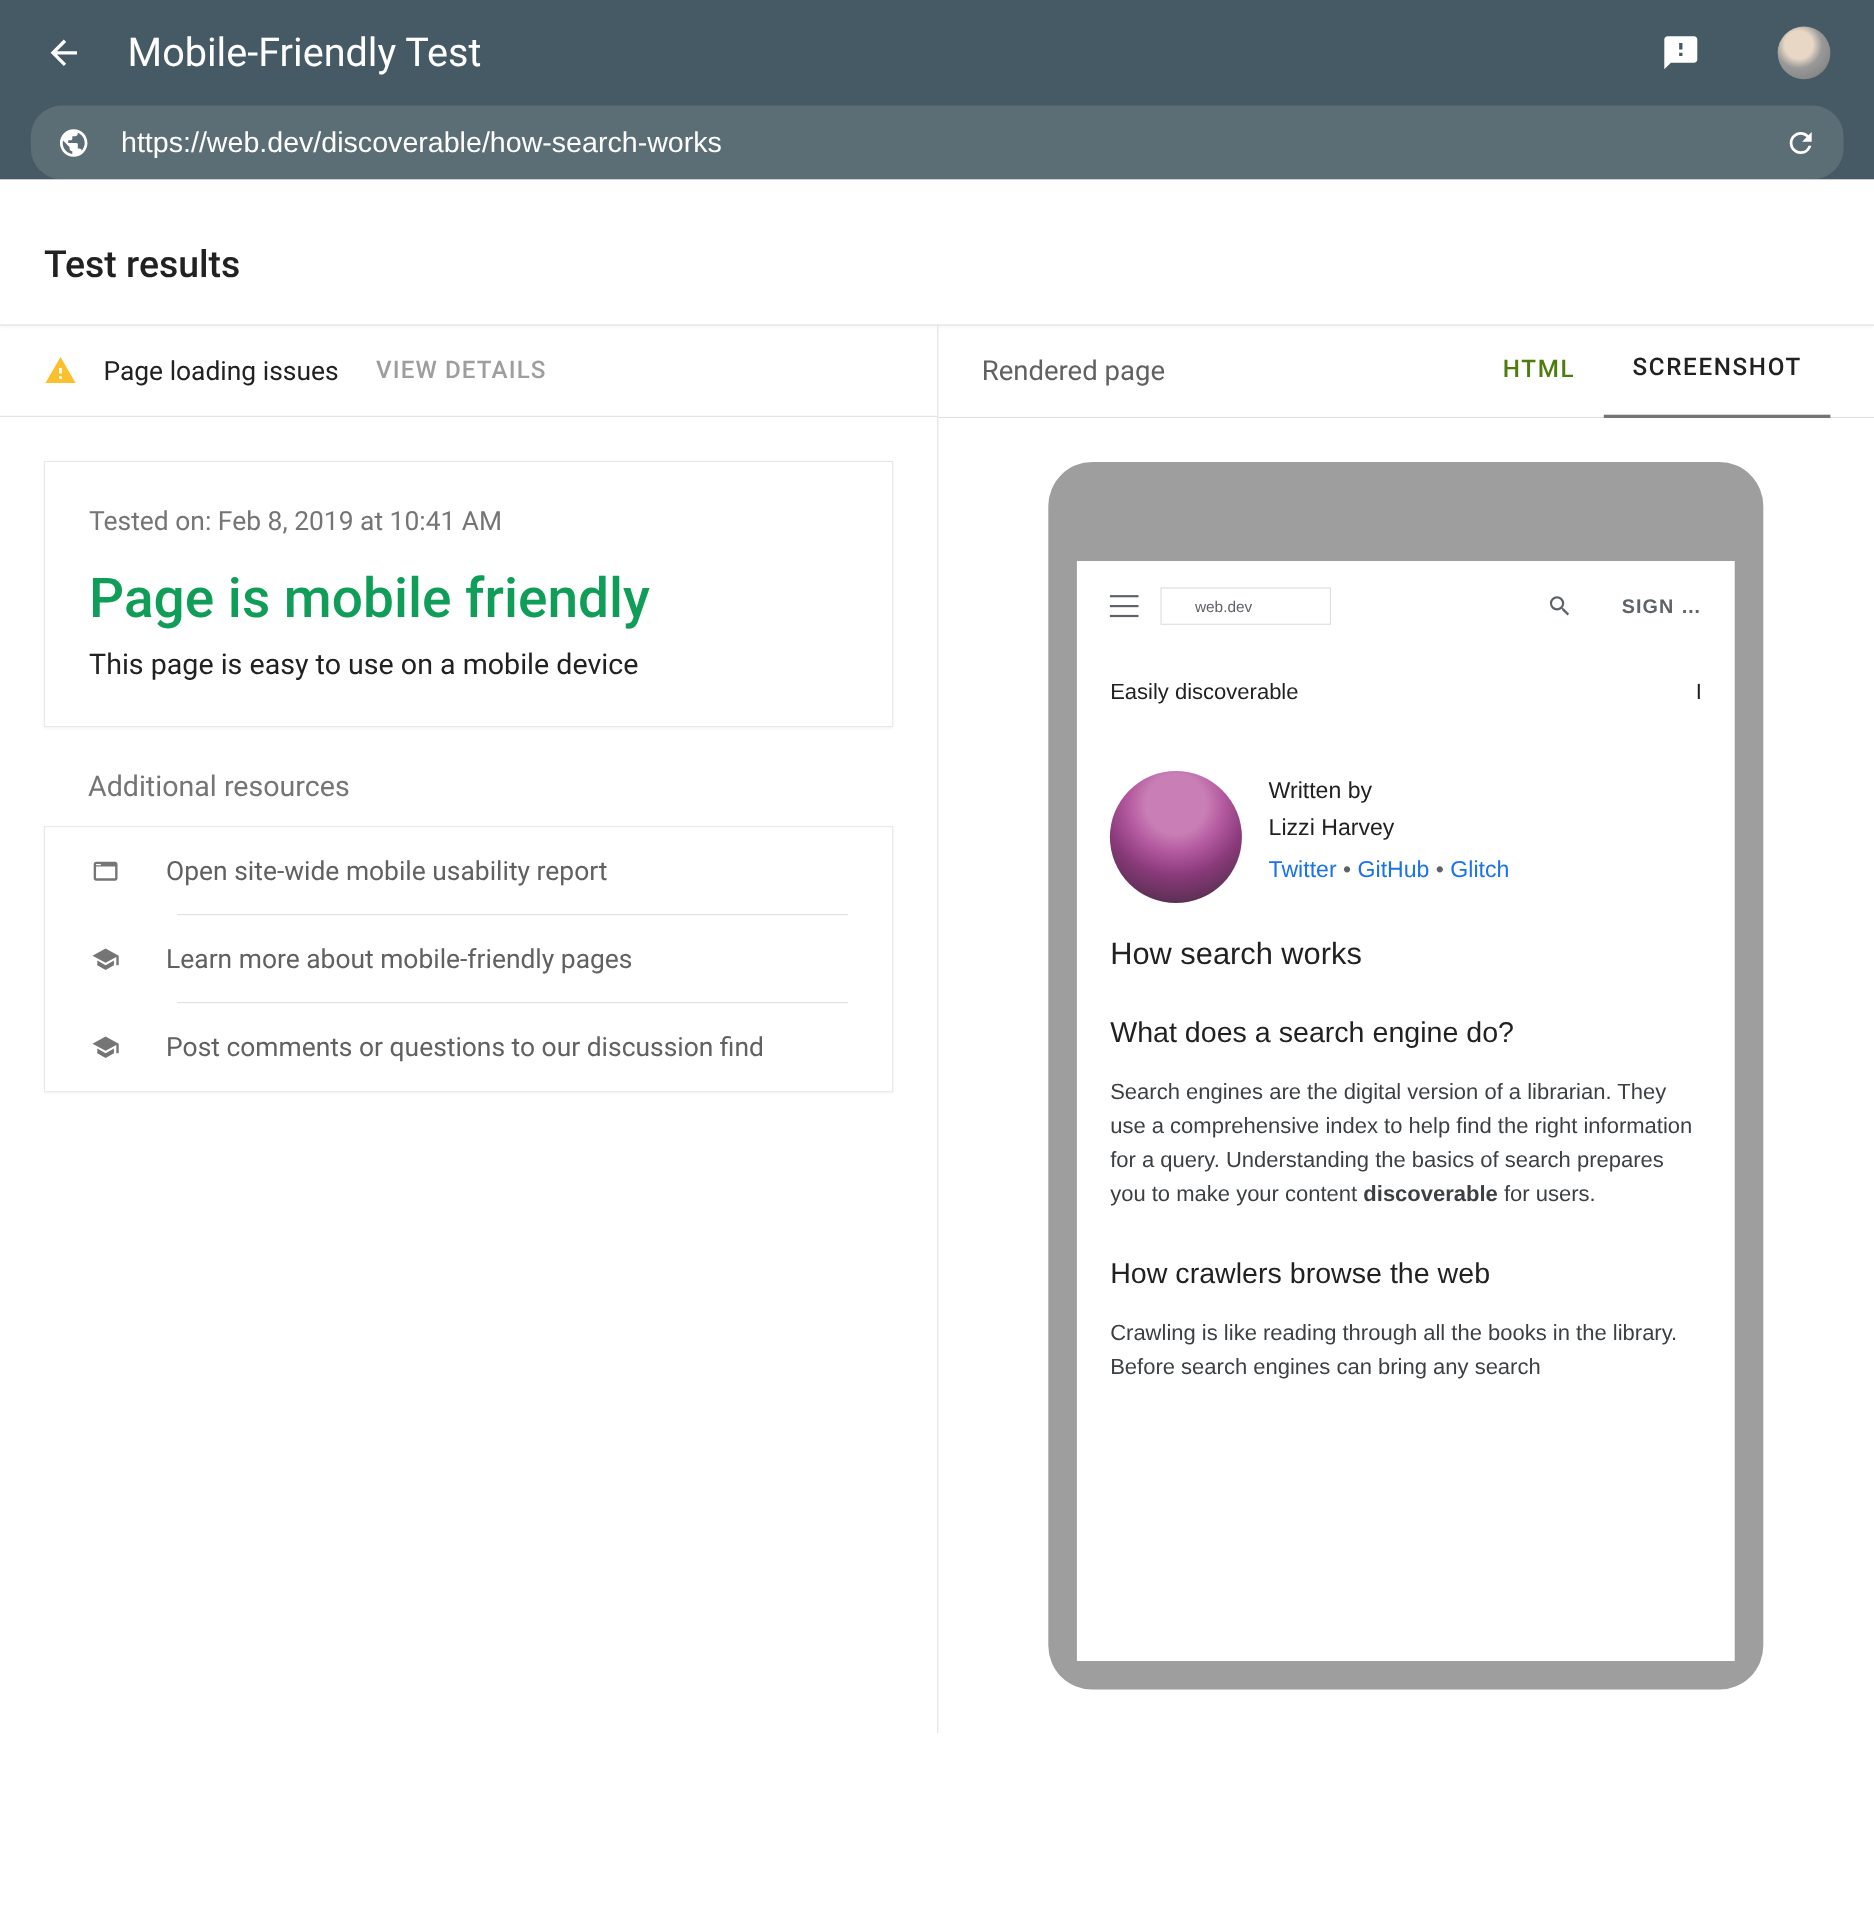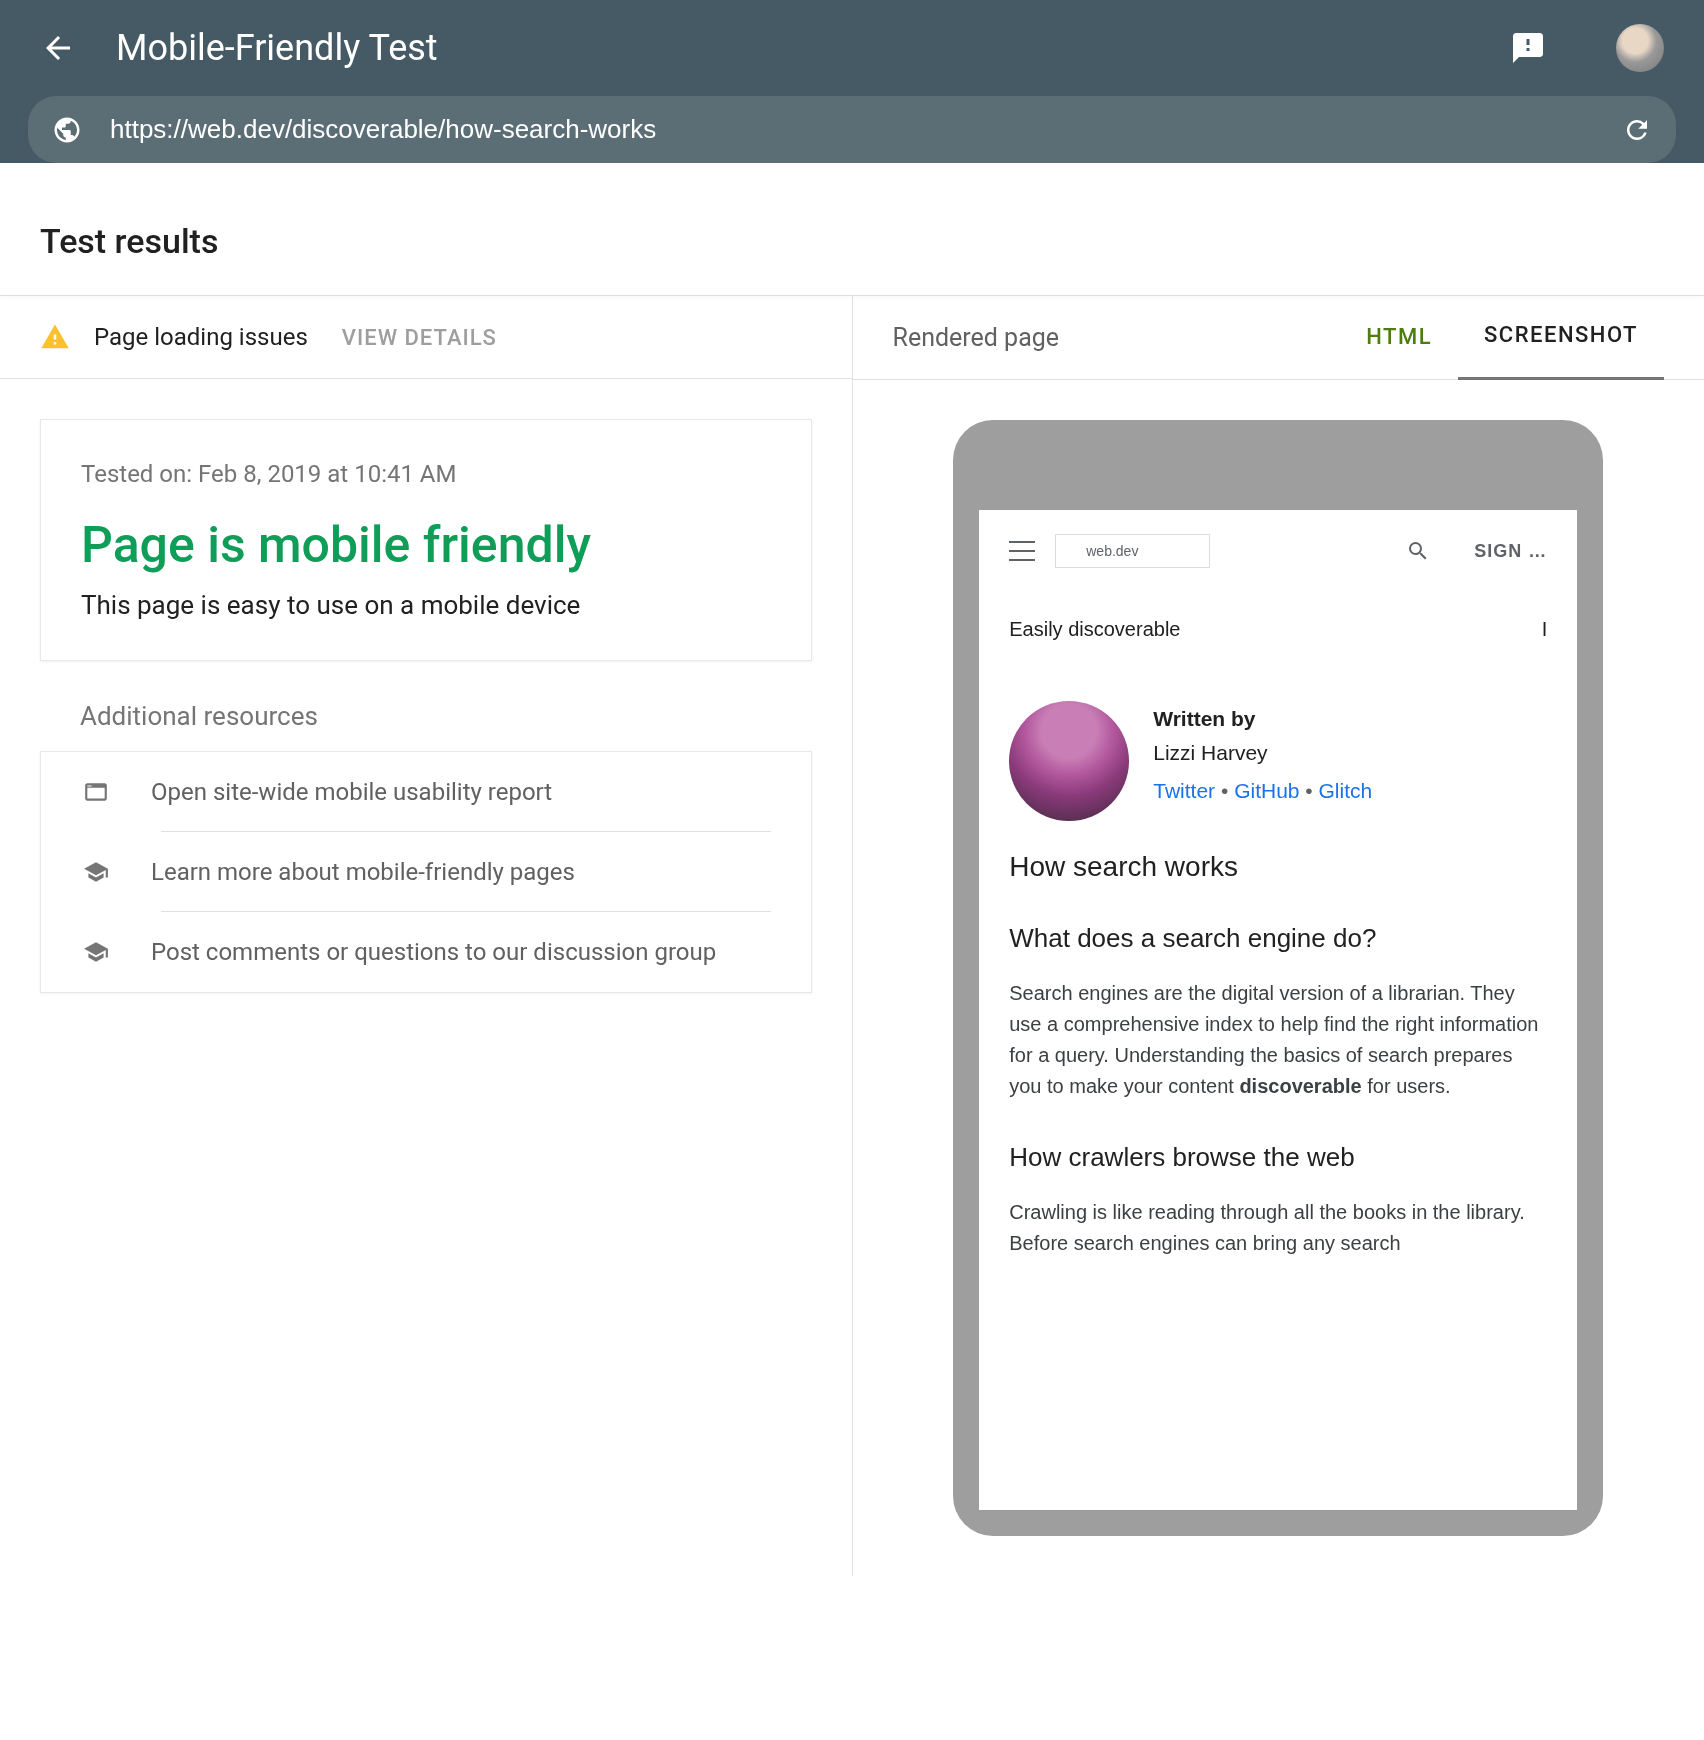--- a/index.html
+++ b/index.html
@@ -53,21 +53,21 @@
 .phone-top { display: flex; align-items: center; gap: 20px; margin-bottom: 50px; }
 .hamburger { width: 26px; height: 20px; display: flex; flex-direction: column; justify-content: space-between; }
 .hamburger span { height: 2px; background: #5f6368; }
 .siteinput { border: 1px solid #dadce0; padding: 8px 30px; font-size: 14px; color: #5f6368; width: 155px; }
 .phone-search { width: 24px; height: 24px; fill: #5f6368; margin-left: auto; }
 .signin { font-size: 18px; font-weight: 700; letter-spacing: 1px; color: #5f6368; margin-left: 24px; }
 .breadcrumb-row { display: flex; justify-content: space-between; font-size: 20px; color: #212121; margin-bottom: 60px; }
 .author-row { display: flex; gap: 24px; margin-bottom: 30px; align-items: flex-start; }
 .author-avatar { width: 120px; height: 120px; border-radius: 50%; background: radial-gradient(circle at 50% 25%, #c97fb5 25%, #b45aa0 40%, #8a3a7a 60%, #3a2838 100%); flex-shrink: 0; }
 .author-info { font-size: 21px; }
-.written-by { font-weight: 700; margin-bottom: 10px; margin-top: 6px; }
+.written-by { font-weight: 400; margin-bottom: 10px; margin-top: 6px; }
 .author-name { margin-bottom: 14px; }
 .author-links a { color: #1a73e8; text-decoration: none; }
 .dot { color: #5f6368; }
 .article h1 { font-size: 28px; font-weight: 400; margin: 26px 0; }
 .article h2 { font-size: 26px; font-weight: 400; margin: 40px 0 24px 0; }
 .article p { font-size: 20px; line-height: 1.55; color: #3c4043; margin-bottom: 20px; }
 .article b { font-weight: 700; }
 </style>
 </head>
 <body>
@@ -125,21 +125,21 @@
       <div class="resource-item">
         <svg class="resource-icon" viewBox="0 0 24 24">
             <path d="M5 13.18v4L12 21l7-3.82v-4L12 17l-7-3.82zM12 3L1 9l11 6 9-4.91V17h2V9L12 3z"></path>
           </svg>
         <span class="resource-text">Learn more about mobile-friendly pages</span>
       </div>
       <div class="resource-item">
         <svg class="resource-icon" viewBox="0 0 24 24">
             <path d="M5 13.18v4L12 21l7-3.82v-4L12 17l-7-3.82zM12 3L1 9l11 6 9-4.91V17h2V9L12 3z"></path>
           </svg>
-        <span class="resource-text">Post comments or questions to our discussion group</span>
+        <span class="resource-text">Post comments or questions to our discussion find</span>
       </div>
     </div>
   </div>
 
   <div class="right">
     <div class="right-header">
       <div class="rendered-label">Rendered page</div>
       <div class="tab">HTML</div>
       <div class="tab active">SCREENSHOT</div>
     </div>

